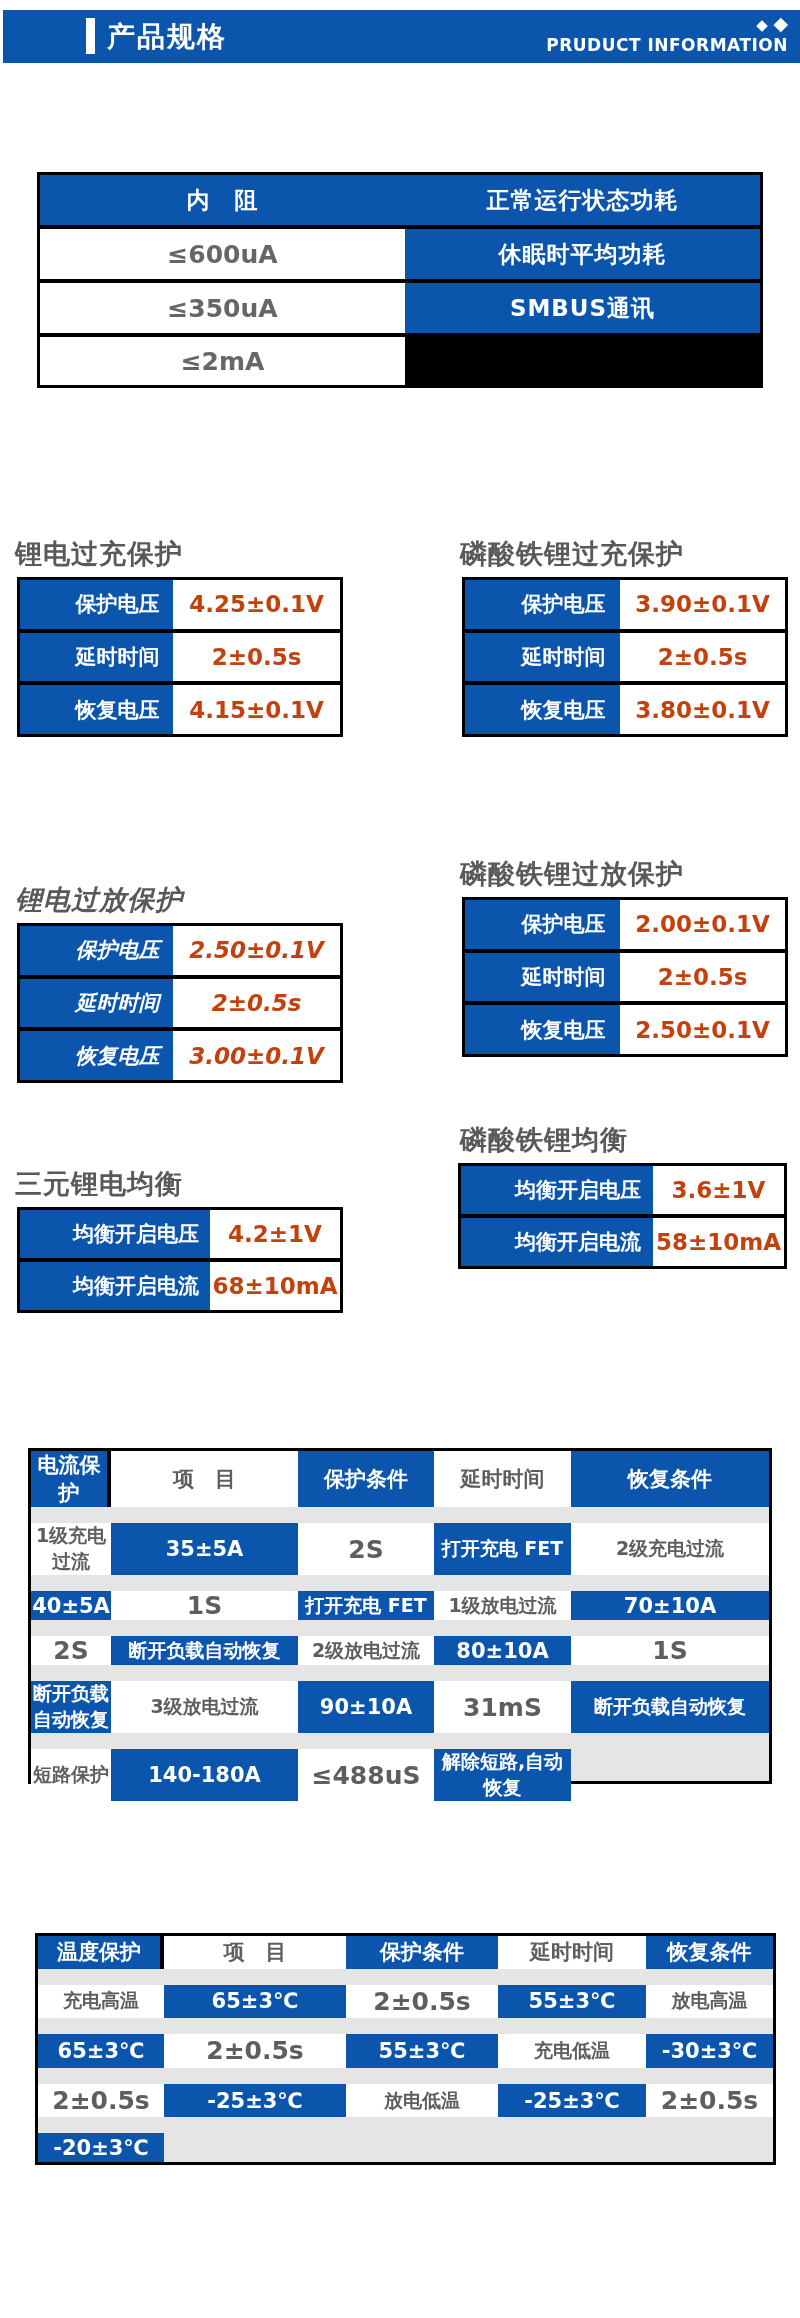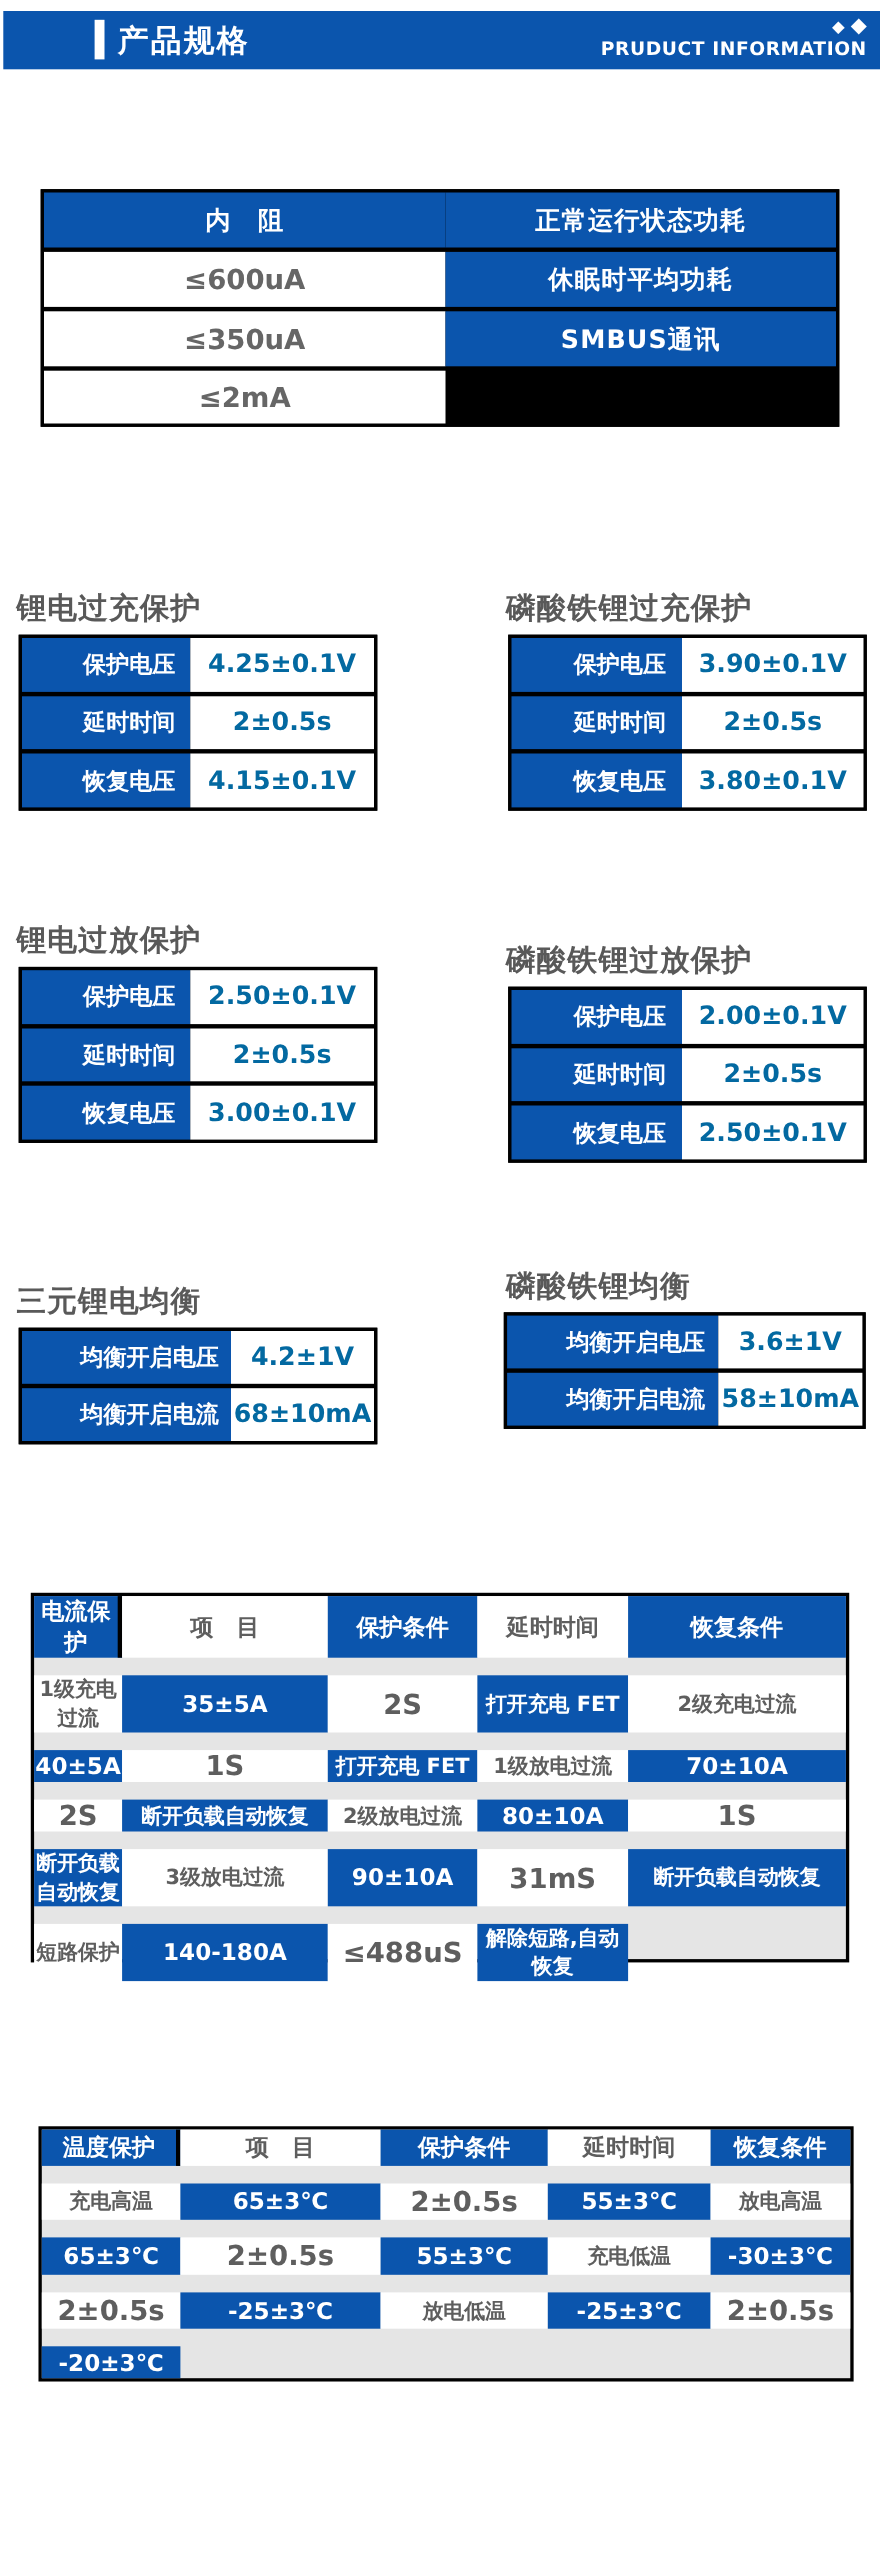--- a/index.html
+++ b/index.html
@@ -28,21 +28,21 @@
   .spec { left:37px; top:172px; width:726px; height:216px; grid-template-columns:365px 1fr; }
   .spec .lbl { font-size:23px; letter-spacing:1px; }
   .spec .val { font-size:25px; }
 
   
   .section { position:absolute; }
   .section-title { font-size:27px; color:#595959; letter-spacing:1px; height:32px; line-height:32px; }
   .small { position:relative; display:grid; background:#000; border:3px solid #000; row-gap:4px; margin-top:7px; }
   .small .cell { display:flex; align-items:center; justify-content:center; }
   .small .lbl { background:#0b55ad; color:#ffffff; font-size:21px;padding-left:42px; }
-  .small .val { background:#ffffff; color:#0369a1; font-size:23px; }
+  .small .val { background:#ffffff; color:#c2410c; font-size:23px; }
 
   
   .big { display:grid; position:absolute; background:#e5e5e5; border:3px solid #000; row-gap:16px; }
   .big .cell { display:flex; align-items:center; justify-content:center; text-align:center; }
   .big .grp { grid-row:1 / -1; grid-column:1; background:#0b55ad; color:#ffffff;
               border-right:4px solid #000; font-size:21px; }
   .big .w { background:#ffffff; color:#5e5e5e; }
   .big .b { background:#0b55ad; color:#ffffff; }
   .big .hd { font-size:21px; }
   .big .item { font-size:19px; }
@@ -96,21 +96,21 @@
     <div class="small" style="width:326px; height:160px; grid-template-columns:155px 1fr; margin-left:2px;">
       <div class="cell lbl">保护电压</div>
       <div class="cell val">3.90±0.1V</div>
       <div class="cell lbl">延时时间</div>
       <div class="cell val">2±0.5s</div>
       <div class="cell lbl">恢复电压</div>
       <div class="cell val">3.80±0.1V</div>
     </div>
   </div>
 
-  <div class="section" style="left:15px; top:840px;">
+  <div class="section" style="left:15px; top:884px;font-style:italic;">
     <div class="section-title">锂电过放保护</div>
     <div class="small" style="width:326px; height:160px; grid-template-columns:153px 1fr; margin-left:2px;">
       <div class="cell lbl">保护电压</div>
       <div class="cell val">2.50±0.1V</div>
       <div class="cell lbl">延时时间</div>
       <div class="cell val">2±0.5s</div>
       <div class="cell lbl">恢复电压</div>
       <div class="cell val">3.00±0.1V</div>
     </div>
   </div>
@@ -130,21 +130,21 @@
   <div class="section" style="left:15px; top:1168px;">
     <div class="section-title">三元锂电均衡</div>
     <div class="small" style="width:326px; height:106px; grid-template-columns:190px 1fr; margin-left:2px;">
       <div class="cell lbl">均衡开启电压</div>
       <div class="cell val">4.2±1V</div>
       <div class="cell lbl">均衡开启电流</div>
       <div class="cell val">68±10mA</div>
     </div>
   </div>
 
-  <div class="section" style="left:460px; top:1154px;">
+  <div class="section" style="left:460px; top:1124px;">
     <div class="section-title">磷酸铁锂均衡</div>
     <div class="small" style="width:329px; height:106px; grid-template-columns:192px 1fr; margin-left:-2px;">
       <div class="cell lbl">均衡开启电压</div>
       <div class="cell val">3.6±1V</div>
       <div class="cell lbl">均衡开启电流</div>
       <div class="cell val">58±10mA</div>
     </div>
   </div>
 
   <div class="big current">

